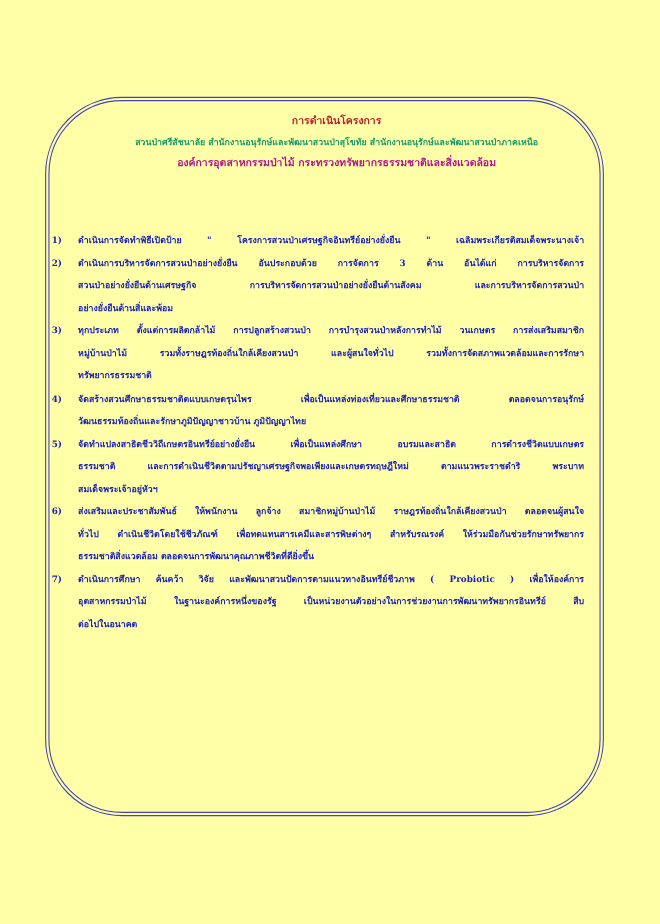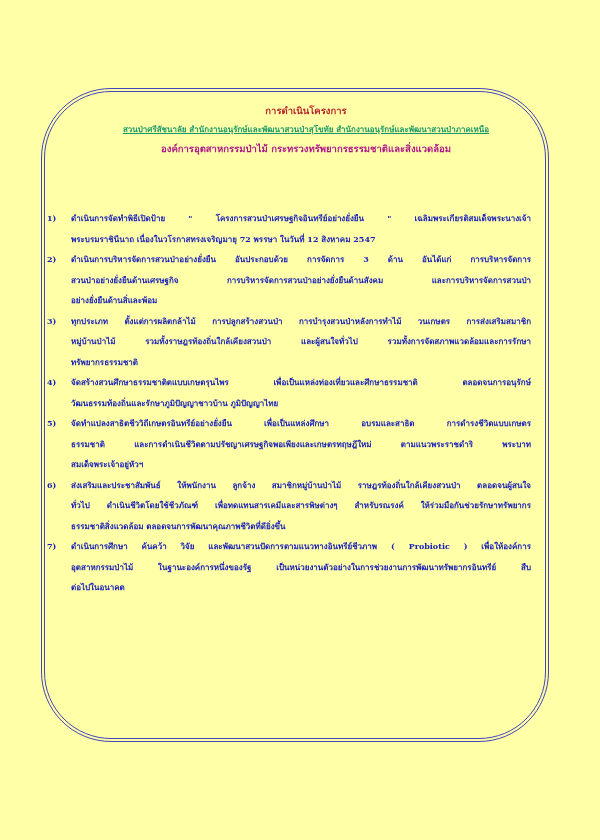--- a/index.html
+++ b/index.html
@@ -33,21 +33,21 @@
       font-weight: bold;
     }
     .header .line {
       font-size: 9.5px;
       line-height: 19px;
       white-space: nowrap;
       padding-left: 12px;
     }
     .h-title { color: #b8232a; }
     .h-project { color: #108a3a; }
-    .h-units { color: #1a9a6a; font-size: 8px !important; text-decoration: underline; }
+    .h-units { color: #1a9a6a; font-size: 8px !important; }
     .h-org { color: #b0188a; }
 
     .items {
       position: absolute;
       left: 47px;
       top: 208px;
       width: 500px;
       color: #1a22b8;
       font-weight: bold;
     }
@@ -86,21 +86,20 @@
   <div class="line h-units">สวนป่าศรีสัชนาลัย   สำนักงานอนุรักษ์และพัฒนาสวนป่าสุโขทัย  สำนักงานอนุรักษ์และพัฒนาสวนป่าภาคเหนือ</div>
   <div class="line h-org">องค์การอุตสาหกรรมป่าไม้    กระทรวงทรัพยากรธรรมชาติและสิ่งแวดล้อม</div>
 </div>
 
 <div class="items">
 
   <div class="item">
     <div class="num">1)</div>
     <div class="lines">
       <div class="ln justify">ดำเนินการจัดทำพิธีเปิดป้าย     " โครงการสวนป่าเศรษฐกิจอินทรีย์อย่างยั่งยืน "        เฉลิมพระเกียรติสมเด็จพระนางเจ้า</div>
-      <div class="ln">พระบรมราชินีนาถ เนื่องในวโรกาสทรงเจริญมายุ 72 พรรษา ในวันที่ 12 สิงหาคม 2547</div>
     </div>
   </div>
 
   <div class="item">
     <div class="num">2)</div>
     <div class="lines">
       <div class="ln justify">ดำเนินการบริหารจัดการสวนป่าอย่างยั่งยืน อันประกอบด้วย การจัดการ 3 ด้าน  อันได้แก่          การบริหารจัดการ</div>
       <div class="ln justify">สวนป่าอย่างยั่งยืนด้านเศรษฐกิจ    การบริหารจัดการสวนป่าอย่างยั่งยืนด้านสังคม         และการบริหารจัดการสวนป่า</div>
       <div class="ln">อย่างยั่งยืนด้านสิ่และพ้อม</div>
     </div>

